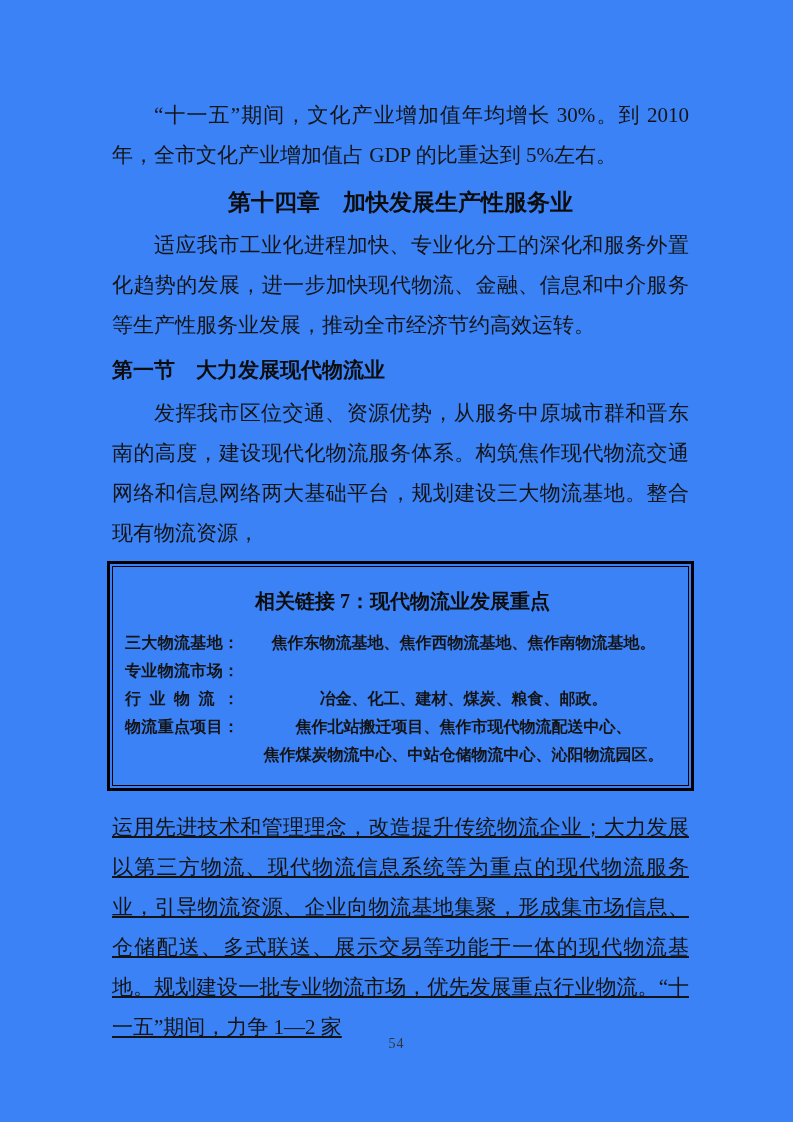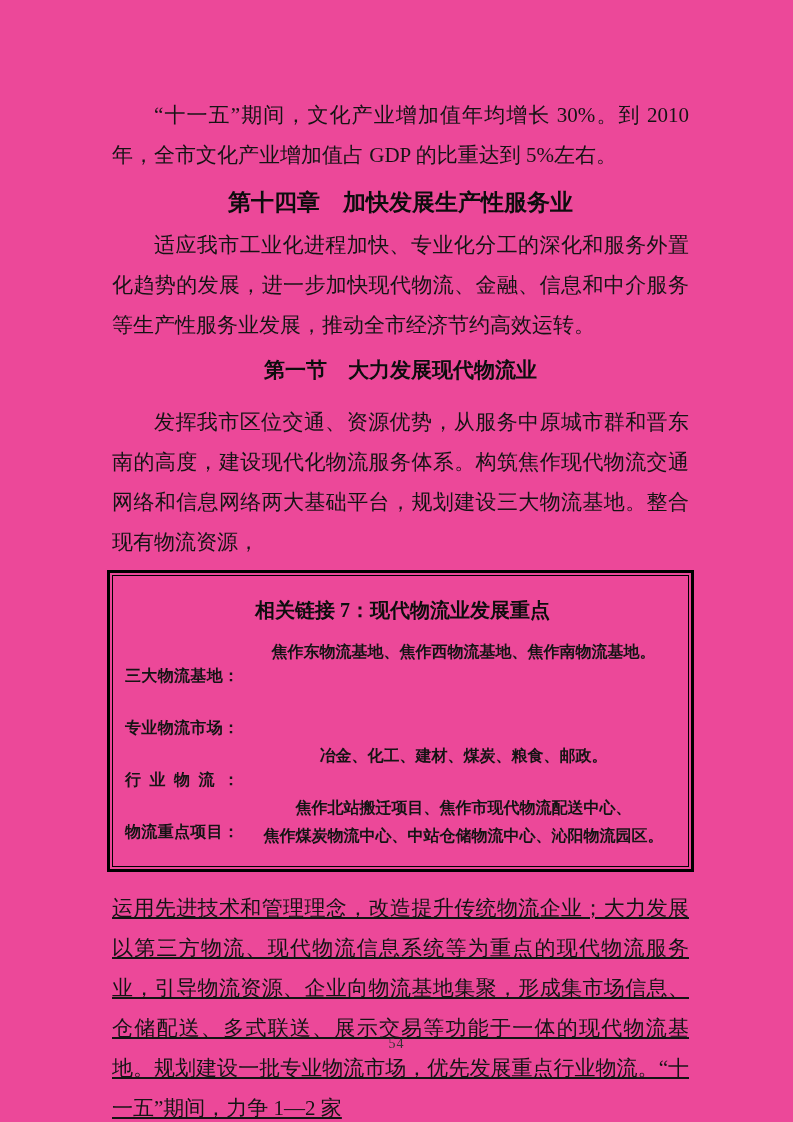--- a/index.html
+++ b/index.html
@@ -1,19 +1,19 @@
 <!DOCTYPE html>
 <html lang="zh"><head>
 <meta charset="utf-8">
 <style>
   html,body{margin:0;padding:0;background:#ffffff;}
   .page{
     position:relative;
     width:793px;height:1122px;
-    background:#ec4899;
+    background:#3b82f6;
     overflow:hidden;
     font-family:"Liberation Serif","DejaVu Serif",serif;
     color:#111;
   }
   .content{
     padding:95px 104px 0 112px;
   }
   .body-para{
     margin:0;
     font-size:21px;
@@ -26,26 +26,25 @@
   .chapter{
     margin:12px 0 8px 0;
     font-family:"Liberation Sans","DejaVu Sans",sans-serif;
     font-weight:700;
     font-size:23px;
     line-height:30px;
     text-align:center;
     color:#0d0d0d;
   }
   .section{
-    margin:10px 0 17px 0;
+    margin:10px 0 8px 0;
     font-family:"Liberation Serif","DejaVu Serif",serif;
     font-weight:700;
     font-size:21px;
     line-height:30px;
-    text-align:center;
     color:#0d0d0d;
   }
   .link-box{
     margin:8px -5px 16px -5px;
     border:3px solid #000;
     padding:2px;
   }
   .link-box-inner{
     border:1px solid #000;
     padding:16px 8px 16px 12px;
@@ -64,21 +63,20 @@
     font-size:16px;
     line-height:28px;
     font-weight:600;
     color:#141414;
   }
   .lb-label{
     width:114px;
     flex:0 0 114px;
     text-align:justify;
     text-align-last:justify;
-    margin-top:24px;
   }
   .lb-content{ flex:1 1 auto; padding-left:8px;text-align:center; }
   .lb-line{ white-space:nowrap; }
   .page-number{
     position:absolute;
     left:0;right:0;
     top:1036px;
     text-align:center;
     font-size:14px;
     color:#333;

